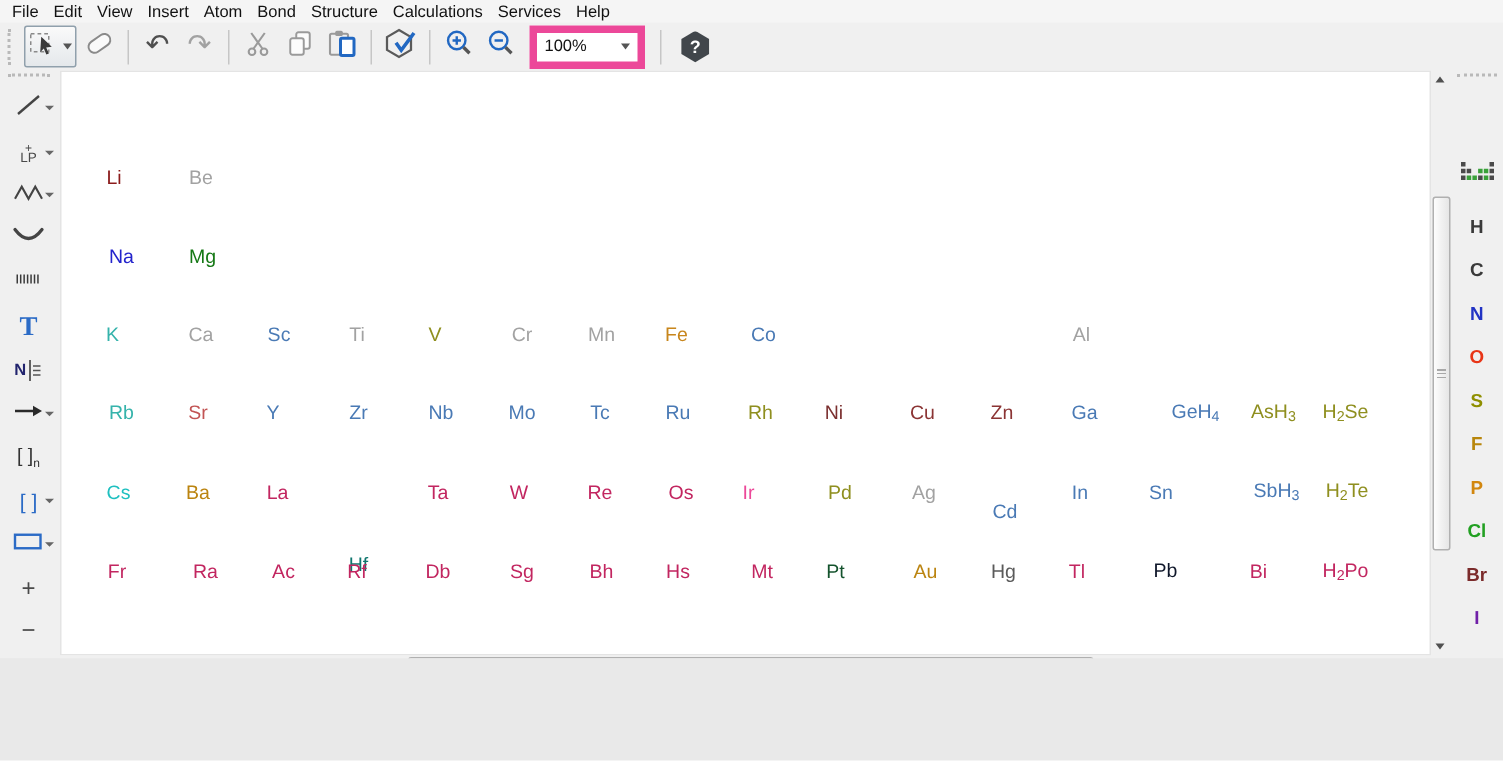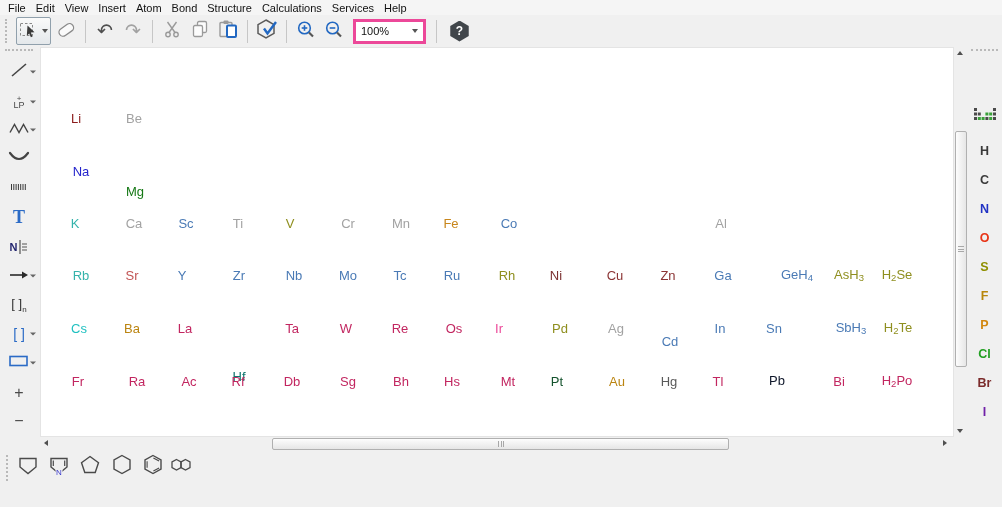--- a/index.html
+++ b/index.html
@@ -1,35 +1,35 @@
 <!DOCTYPE html>
 <html><head>
 <meta charset="utf-8">
 <style>
   html,body{margin:0;padding:0;background:#e9e9e9;}
-  .app{position:relative;width:1002px;height:507px;background:#f0f0f0;
+  .app{position:relative;width:1002px;height:439px;background:#f0f0f0;
        font-family:"Liberation Sans",sans-serif;overflow:hidden;text-decoration:underline;}
 
   
   .menubar{position:absolute;top:0;left:0;right:0;height:15px;display:flex;
            align-items:center;padding-left:3px;font-size:11px;color:#111;background:#f5f5f5;}
   .menu-item{padding:0 5px;cursor:default;}
 
   
   .toolbar{position:absolute;top:15px;left:0;right:0;height:32px;display:flex;
            align-items:center;padding-left:4px;}
   .toolbar-handle{width:3px;height:24px;border-left:2px dotted #b9b9b9;margin:0 5px 0 1px;}
   .tbtn{height:26px;min-width:26px;display:flex;align-items:center;justify-content:center;margin:0 1px;}
   .tbtn.active{border:1px solid #90a0ac;background:linear-gradient(#fafafa,#e4e8eb);border-radius:2px;padding:0 2px;}
   .tsep{width:1px;height:23px;background:#c6c6c6;margin:0 5px;}
   .glyph-undo{font-size:19px;color:#4f4f4f;line-height:20px;}
   .glyph-redo{font-size:19px;color:#a2a2a2;line-height:20px;}
   .caret-down{width:0;height:0;border-left:3.5px solid transparent;border-right:3.5px solid transparent;
               border-top:4px solid #555;display:inline-block;}
-  .zoom-combo{width:62px;height:19px;border:3px solid #ec4899;background:#fff;display:flex;
+  .zoom-combo{width:62px;height:19px;border:5px solid #ec4899;background:#fff;display:flex;
               align-items:center;font-size:11px;color:#111;padding-left:5px;margin:0 5px;}
   .zoom-combo .caret-down{margin-left:auto;margin-right:5px;}
   .help-badge{width:21px;height:21px;background:#41464b;color:#fff;font-weight:bold;font-size:12px;
               display:flex;align-items:center;justify-content:center;margin-left:7px;
               clip-path:polygon(50% 0,94% 26%,94% 74%,50% 100%,6% 74%,6% 26%);}
 
   
   .left-toolbar{position:absolute;left:0;top:47px;width:40px;height:403px;}
   .lt-handle{position:absolute;top:2px;left:5px;width:28px;border-top:2px dotted #b9b9b9;}
   .ltool{position:absolute;left:0;width:38px;height:24px;display:flex;align-items:center;justify-content:center;}
@@ -314,21 +314,21 @@
     <div class="ltool" style="top:362px;">
       <span class="plusminus">−</span>
     </div>
   </div>
 
   <div class="canvas">
     <div>
         <span class="atom" style="left: 35px; top: 70px; color: rgb(139, 27, 27);">Li</span>
         <span class="atom" style="left: 93px; top: 70px; color: rgb(162, 162, 162);">Be</span>
         <span class="atom" style="left: 40px; top: 123px; color: rgb(36, 36, 204);">Na</span>
-        <span class="atom" style="left: 94px; top: 123px; color: rgb(21, 120, 21); margin-top: 20px;">Mg</span>
+        <span class="atom" style="left: 94px; top: 123px; color: rgb(21, 120, 21);">Mg</span>
         <span class="atom" style="left: 34px; top: 175px; color: rgb(53, 179, 171);">K</span>
         <span class="atom" style="left: 93px; top: 175px; color: rgb(162, 162, 162);">Ca</span>
         <span class="atom" style="left: 145px; top: 175px; color: rgb(74, 122, 181);">Sc</span>
         <span class="atom" style="left: 197px; top: 175px; color: rgb(162, 162, 162);">Ti</span>
         <span class="atom" style="left: 249px; top: 175px; color: rgb(143, 143, 31);">V</span>
         <span class="atom" style="left: 307px; top: 175px; color: rgb(162, 162, 162);">Cr</span>
         <span class="atom" style="left: 360px; top: 175px; color: rgb(162, 162, 162);">Mn</span>
         <span class="atom" style="left: 410px; top: 175px; color: rgb(200, 134, 28);">Fe</span>
         <span class="atom" style="left: 468px; top: 175px; color: rgb(74, 122, 181);">Co</span>
         <span class="atom" style="left: 680px; top: 175px; color: rgb(162, 162, 162);">Al</span>

